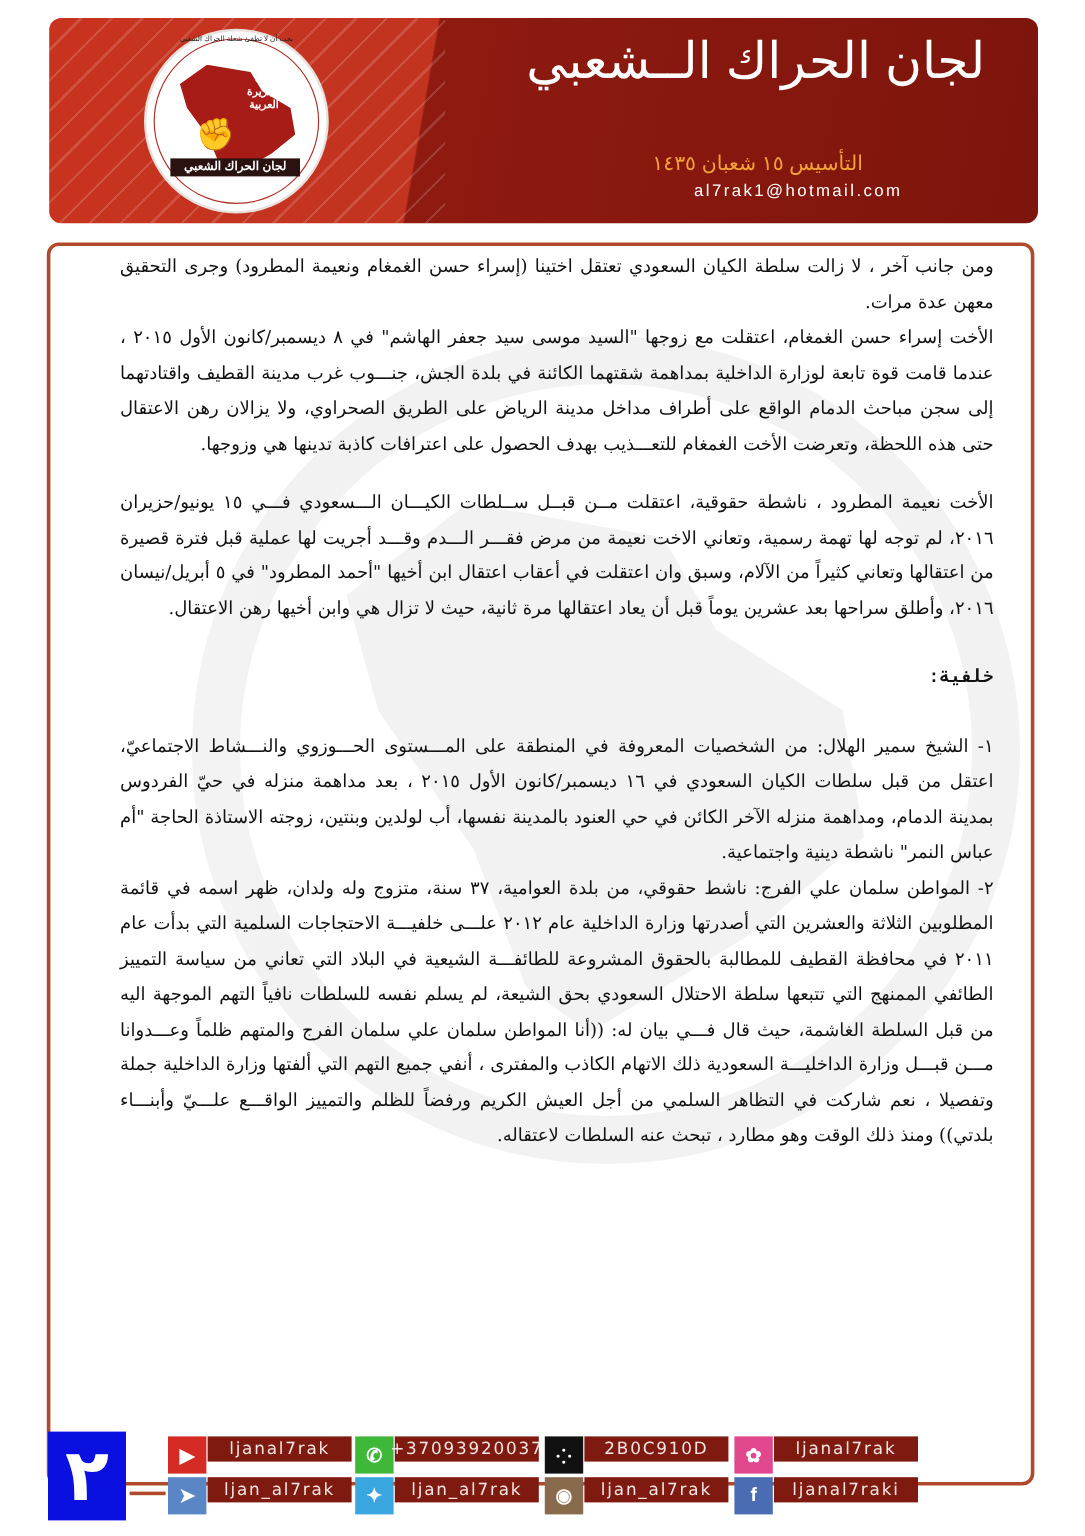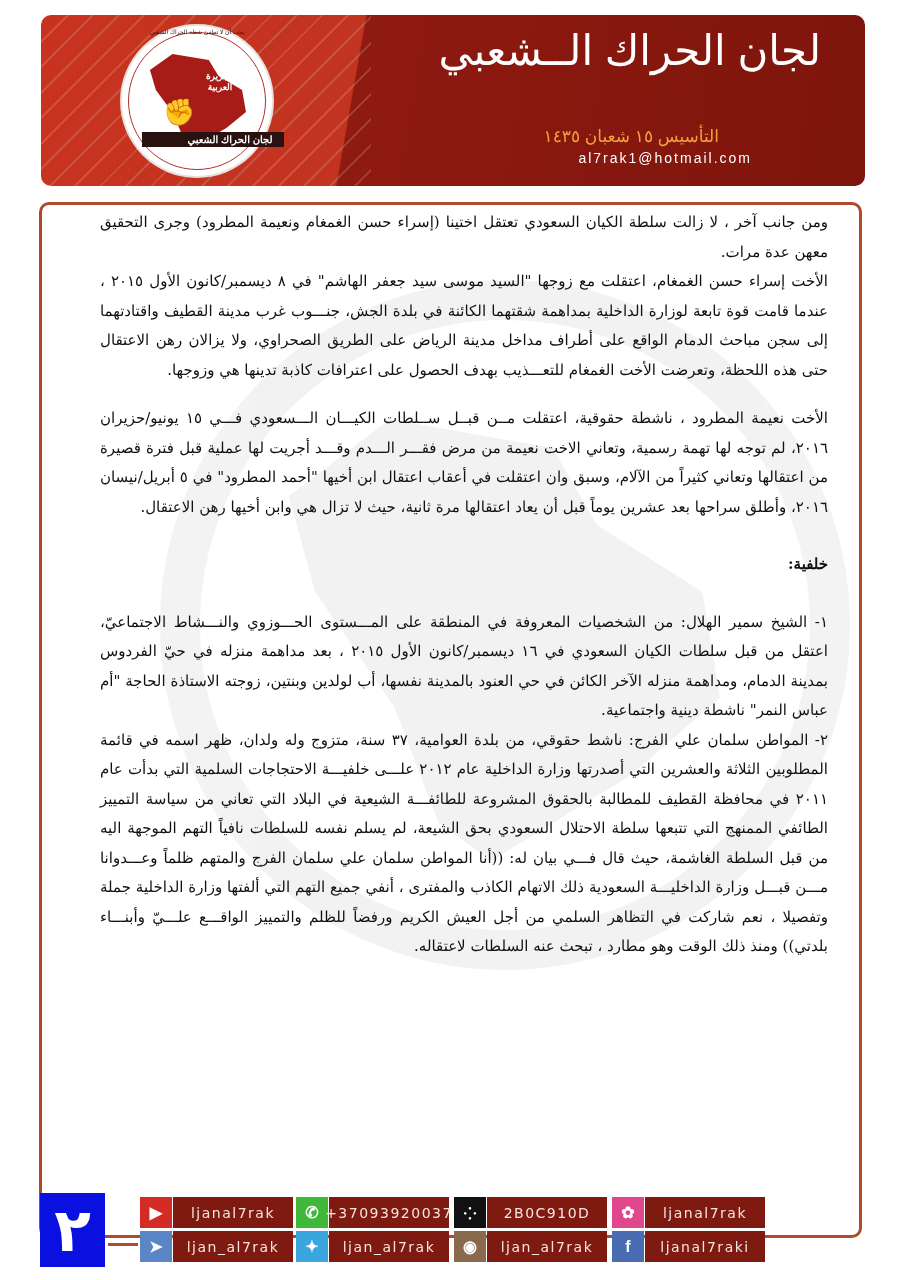--- a/index.html
+++ b/index.html
@@ -10,47 +10,47 @@
             background:linear-gradient(100deg,#c8331f 0%,#c23420 38%,#8f1a10 38.2%,#7d150c 100%); }
   .header .hdr-bg-faint { position:absolute; left:0; top:0; width:330px; height:171px; opacity:.15;
             background:repeating-linear-gradient(135deg,#ffffff 0 2px,transparent 2px 18px); }
   .logo { position:absolute; left:81px; top:11px; width:150px; height:150px; border-radius:50%; background:#ffffff;
           box-shadow:0 0 0 2px #e7e0dd; }
   .logo-ring { position:absolute; left:6px; top:6px; width:136px; height:136px; border-radius:50%; border:1px solid #b1322a; }
   .logo-map { position:absolute; left:26px; top:24px; width:98px; height:100px; background:#a71c17;
               clip-path:polygon(25% 4%,62% 10%,72% 26%,96% 40%,100% 62%,80% 78%,48% 96%,36% 88%,26% 64%,8% 40%,2% 20%); }
   .logo-map-text { position:absolute; left:78px; top:34px; width:40px; color:#fff; font-size:9px; font-weight:bold; text-align:center; line-height:11px; direction:rtl; }
   .logo-fist { position:absolute; left:40px; top:72px; width:36px; height:28px; color:#fff; font-size:26px; line-height:28px; text-align:center; font-weight:bold; }
-  .logo-band { position:absolute; left:20px; top:106px; width:108px; height:15px; background:#2a1210; color:#fff; font-size:10px; font-weight:bold; line-height:15px; text-align:center; direction:rtl;padding-left:34px; }
+  .logo-band { position:absolute; left:20px; top:106px; width:108px; height:15px; background:#2a1210; color:#fff; font-size:10px; font-weight:bold; line-height:15px; text-align:center; direction:rtl; }
   .logo-ring-text { position:absolute; left:0; top:2px; width:150px; text-align:center; font-size:6px; color:#222; direction:rtl; }
 
   .hdr-title { position:absolute; right:44px; top:8px; color:#ffffff; font-size:42px; line-height:56px; direction:rtl; white-space:nowrap; letter-spacing:.5px; }
   .hdr-subtitle { position:absolute; right:98px; top:66px; color:#ffffff; font-size:30px; line-height:40px; direction:rtl; white-space:nowrap; }
   .hdr-founded { position:absolute; right:146px; top:111px; color:#f2a13a; font-size:17px; line-height:22px; direction:rtl; white-space:nowrap; }
   .hdr-email { position:absolute; right:113px; top:132px; color:#ffffff; font-size:14px; line-height:22px; letter-spacing:2px; white-space:nowrap; }
 
   
   .frame { position:absolute; left:39px; top:202px; width:823px; height:1036px; border:3px solid #b14a2c; border-radius:10px; box-sizing:border-box; background:transparent; }
   .watermark { position:absolute; left:160px; top:280px; width:690px; height:760px; opacity:.06; pointer-events:none; }
   .wm-circle { position:absolute; left:0; top:0; width:690px; height:690px; border-radius:50%; border:40px solid #333; box-sizing:border-box; }
   .wm-map { position:absolute; left:120px; top:120px; width:440px; height:480px; background:#333;
             clip-path:polygon(25% 4%,62% 10%,72% 26%,96% 40%,100% 62%,80% 78%,48% 96%,36% 88%,26% 64%,8% 40%,2% 20%); }
 
   .content { position:absolute; left:100px; top:208px; width:728px; direction:rtl; text-align:justify; color:#111; font-family:"DejaVu Serif","Liberation Serif",serif; font-size:15px; line-height:29.5px; }
   .content p { margin:0; }
   .content .gap { height:19px; }
   .content .gap-lg { height:28px; }
-  .content .heading { font-weight:bold; }
+  .content .heading { font-weight:bold;font-family:Liberation Mono, monospace; }
 
   
   .page-num { position:absolute; left:40px; top:1193px; width:65px; height:74px; background:#0a10e0; color:#fff; font-size:60px; line-height:74px; text-align:center; font-family:"DejaVu Sans", sans-serif; font-weight:bold; }
   .footer-line { position:absolute; left:108px; top:1243px; width:30px; height:3px; background:#b14a2c; }
   .social { position:absolute; display:flex; height:31px; }
   .social .ico { width:32px; height:31px; display:flex; align-items:center; justify-content:center; color:#fff; font-weight:bold; font-size:16px; }
-  .social .lbl { height:31px; background:#7f1a10; color:#f3e6e2; font-family:"DejaVu Sans", sans-serif; font-size:14px; letter-spacing:1.5px; display:flex; align-items:center; justify-content:center; margin-left:1px; }
+  .social .lbl { height:21px; background:#7f1a10; color:#f3e6e2; font-family:"DejaVu Sans", sans-serif; font-size:14px; letter-spacing:1.5px; display:flex; align-items:center; justify-content:center; margin-left:1px; }
 </style>
 </head>
 <body>
 
 <div class="header">
   <div class="hdr-bg-faint"></div>
   <div class="logo">
     <div class="logo-ring"></div>
     <div class="logo-ring-text">يجب أن لا تطفئ شعلة الحراك الشعبي</div>
     <div class="logo-map"></div>

